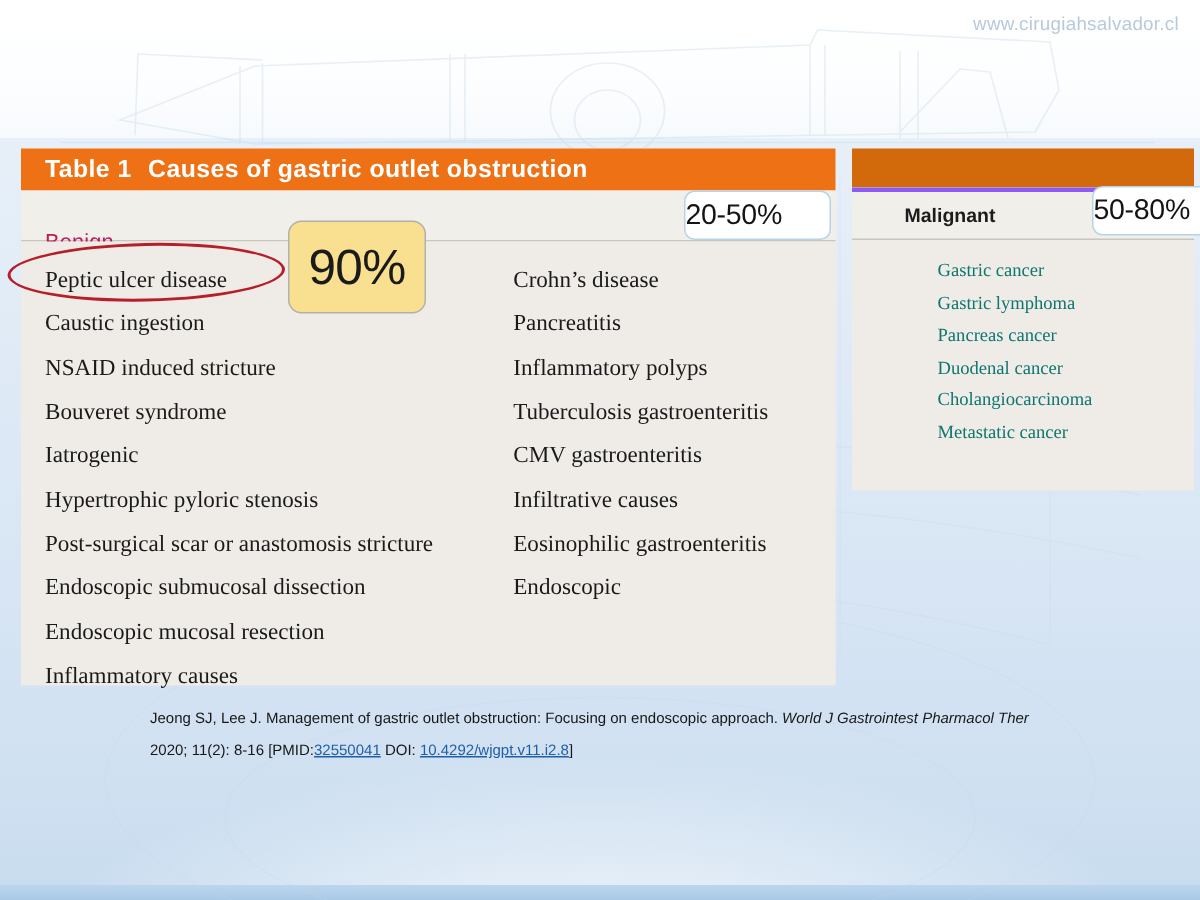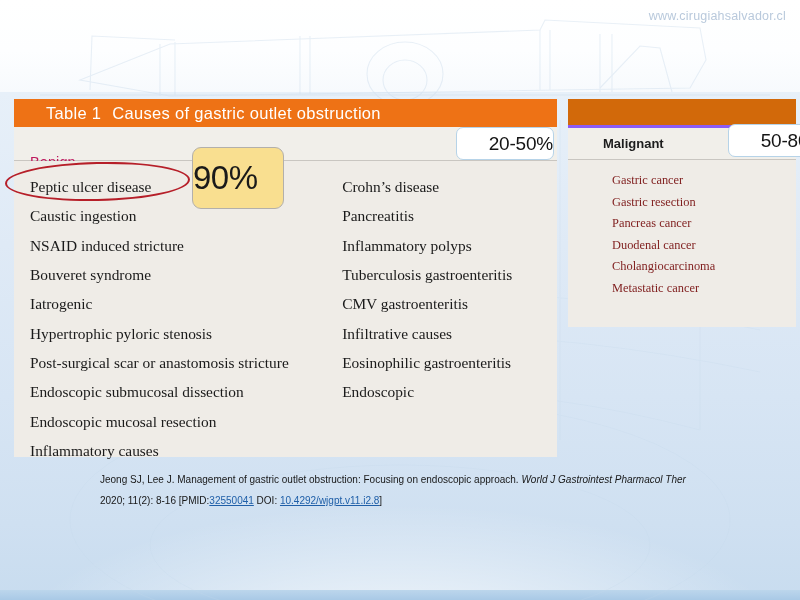--- a/index.html
+++ b/index.html
@@ -42,22 +42,22 @@
   
   .table-left{
     position:absolute;left:14px;top:99px;width:543px;height:357px;
     background:#efece7;
   }
   .tl-head{
     height:28px;background:#ee7215;
     display:flex;align-items:center;
   }
   .tl-head-text{
-    color:#ffffff;font-weight:normal;font-size:16.5px;
-    letter-spacing:.3px;padding-left:32px;white-space:nowrap;
+    color:#ffffff;font-weight:bold;font-size:16.5px;
+    letter-spacing:.3px;padding-left:16px;white-space:nowrap;
   }
   .tl-head-text .tnum{padding-right:11px;}
   .tl-sub{
     position:relative;height:33px;background:#f1efea;
     border-bottom:1px solid #c9c6c1;
     display:flex;align-items:center;
   }
   .tl-sub-text{
     font-weight:normal;font-size:14.5px;color:#be185d;
     padding-left:16px;letter-spacing:.1px;margin-top:36px;
@@ -86,35 +86,35 @@
     height:31px;background:#f1efea;
     border-top:3px solid #8b5cf6;border-bottom:1px solid #c9c6c1;
     display:flex;align-items:center;
   }
   .tr-sub-text{
     font-weight:bold;font-size:13px;color:#1c1c1c;padding-left:35px;
   }
   .tr-body{padding:10px 0 0 44px;}
   .tr-item{
     font-family:"Liberation Serif",serif;
-    font-size:12.4px;color:#7f1d1d;height:21.5px;
-    display:flex;align-items:center;white-space:nowrap;
+    font-size:12.4px;color:#0f766e;height:21.5px;
+    display:flex;align-items:center;white-space:nowrap;margin-left:13px;
   }
 
   
   .callout-90{
     position:absolute;left:192px;top:147px;width:90px;height:60px;
     background:#f9df90;border:1px solid #b3b0ab;border-radius:9px;
-    display:flex;align-items:center;justify-content:flex-start;
+    display:flex;align-items:center;justify-content:center;
     box-shadow:0 0 0 0 rgba(0,0,0,0);
   }
   .callout-90 span{font-size:33px;color:#1a1a1a;letter-spacing:-.5px;}
   .callout-box{
     position:absolute;background:#ffffff;border:1px solid #b6d3e8;
-    border-radius:7px;display:flex;align-items:center;justify-content:flex-end;
+    border-radius:7px;display:flex;align-items:center;justify-content:flex-start;
   }
   .callout-2050{left:456px;top:127px;width:96px;height:31px;}
   .callout-5080{left:728px;top:124px;width:96px;height:31px;}
   .callout-box span{font-size:19px;color:#141414;letter-spacing:-.2px;}
 
   .ellipse-red{
     position:absolute;left:5px;top:162px;width:181px;height:35px;
     border:2.5px solid #b61f29;border-radius:50%;
     transform:rotate(-1.2deg);
   }
@@ -200,21 +200,21 @@
     </div>
   </div>
 
   <div class="table-right">
     <div class="tr-head"></div>
     <div class="tr-sub">
       <div class="tr-sub-text">Malignant</div>
     </div>
     <div class="tr-body">
       <div class="tr-item">Gastric cancer</div>
-      <div class="tr-item">Gastric resection</div>
+      <div class="tr-item">Gastric lymphoma</div>
       <div class="tr-item">Pancreas cancer</div>
       <div class="tr-item">Duodenal cancer</div>
       <div class="tr-item">Cholangiocarcinoma</div>
       <div class="tr-item">Metastatic cancer</div>
     </div>
   </div>
 
   <div class="ellipse-red"></div>
 
   <div class="callout-90">

